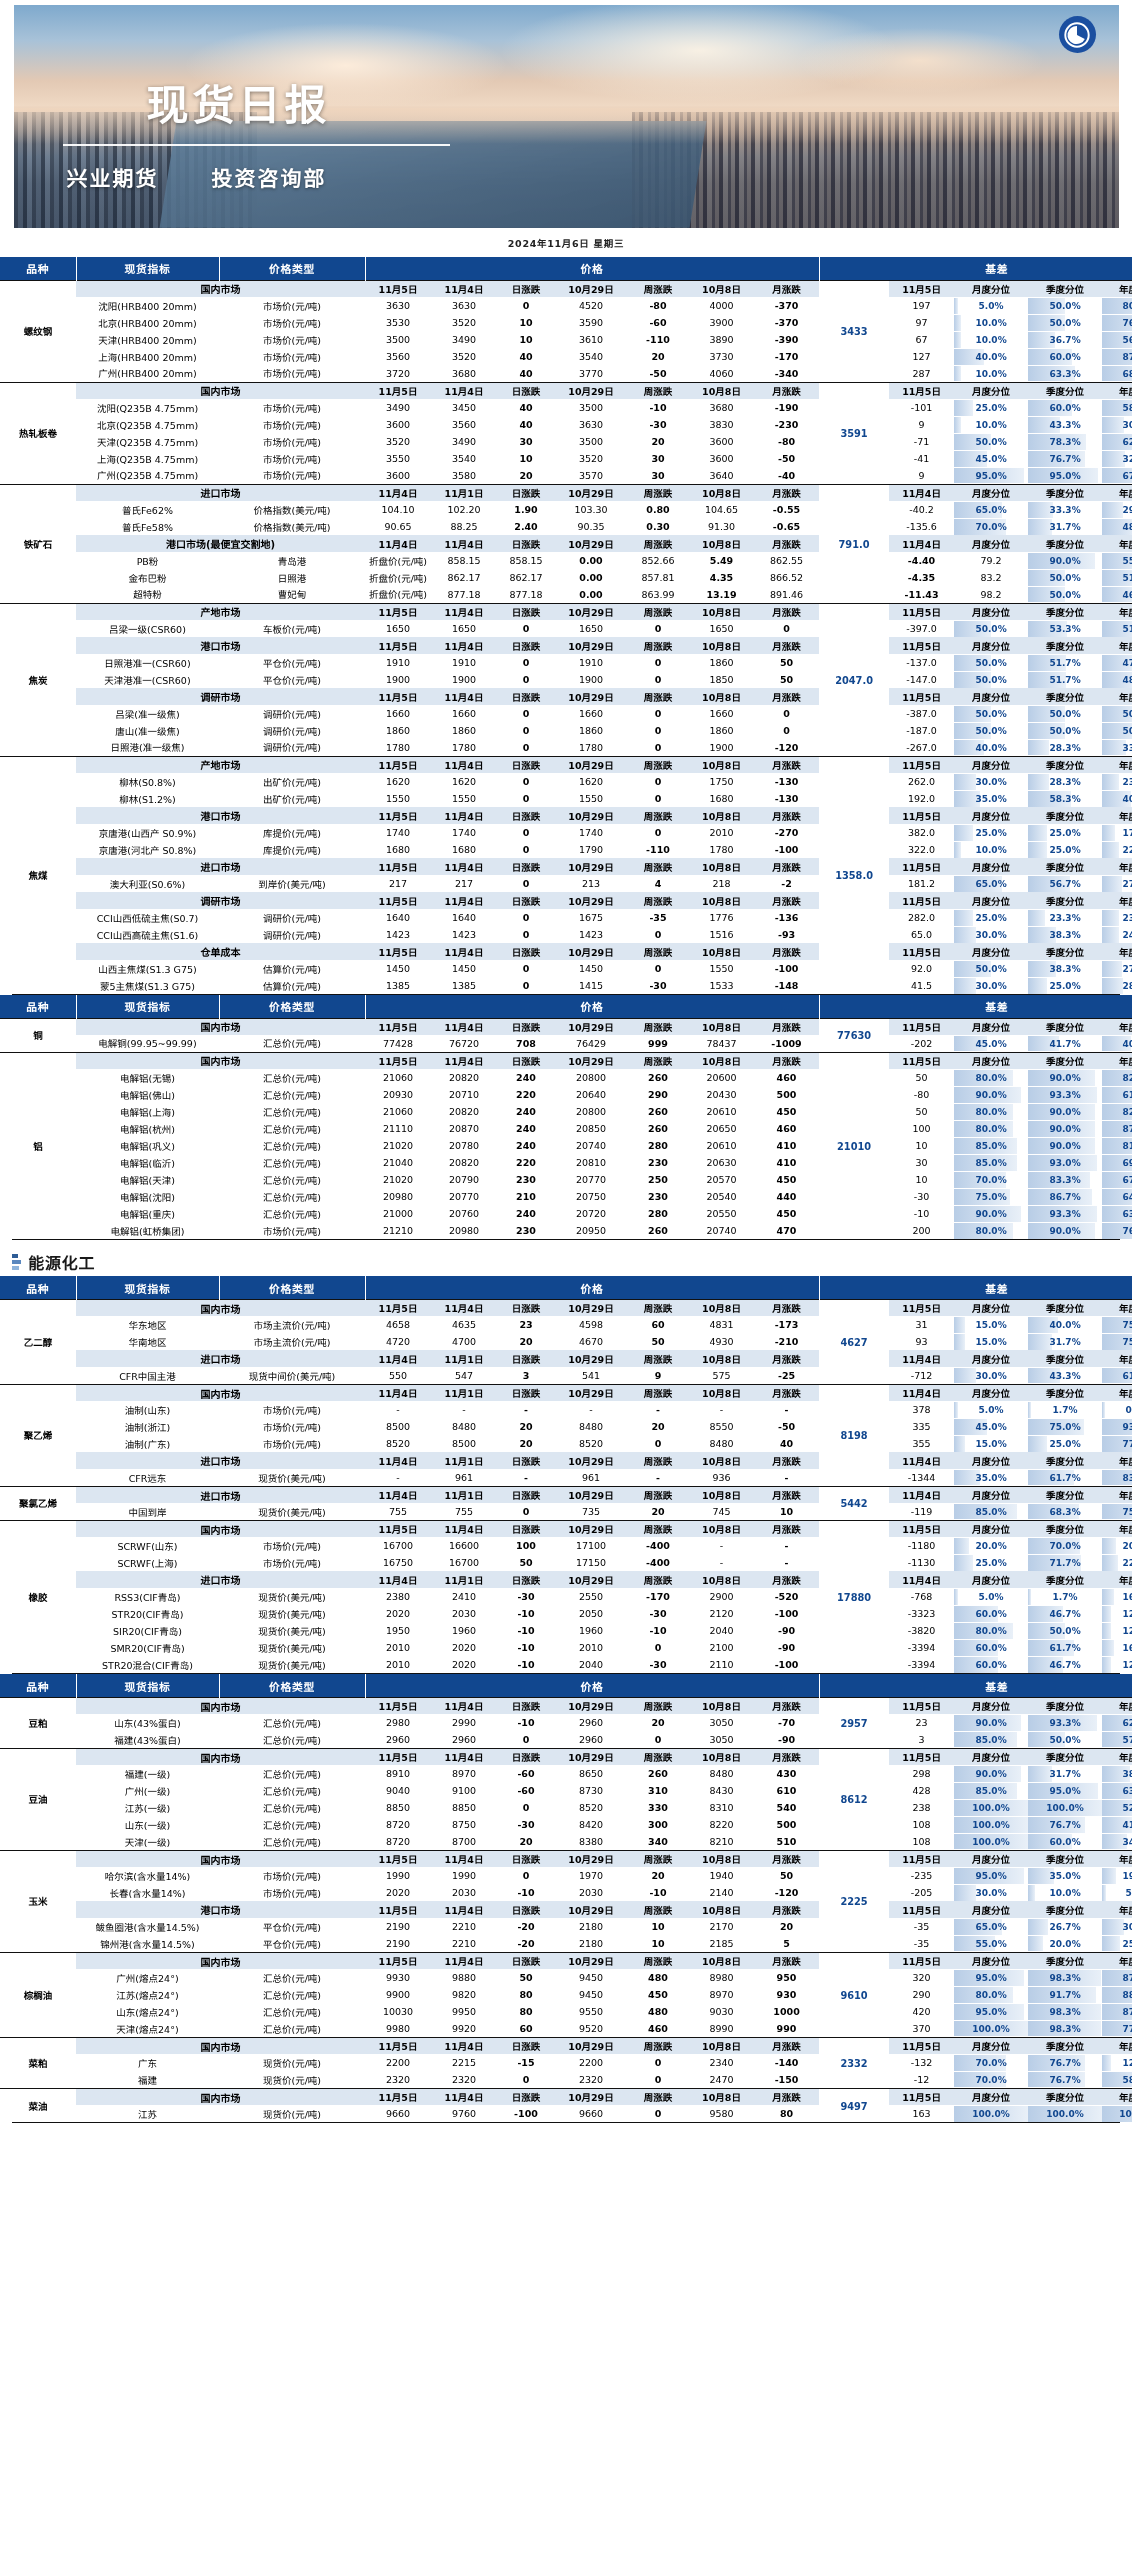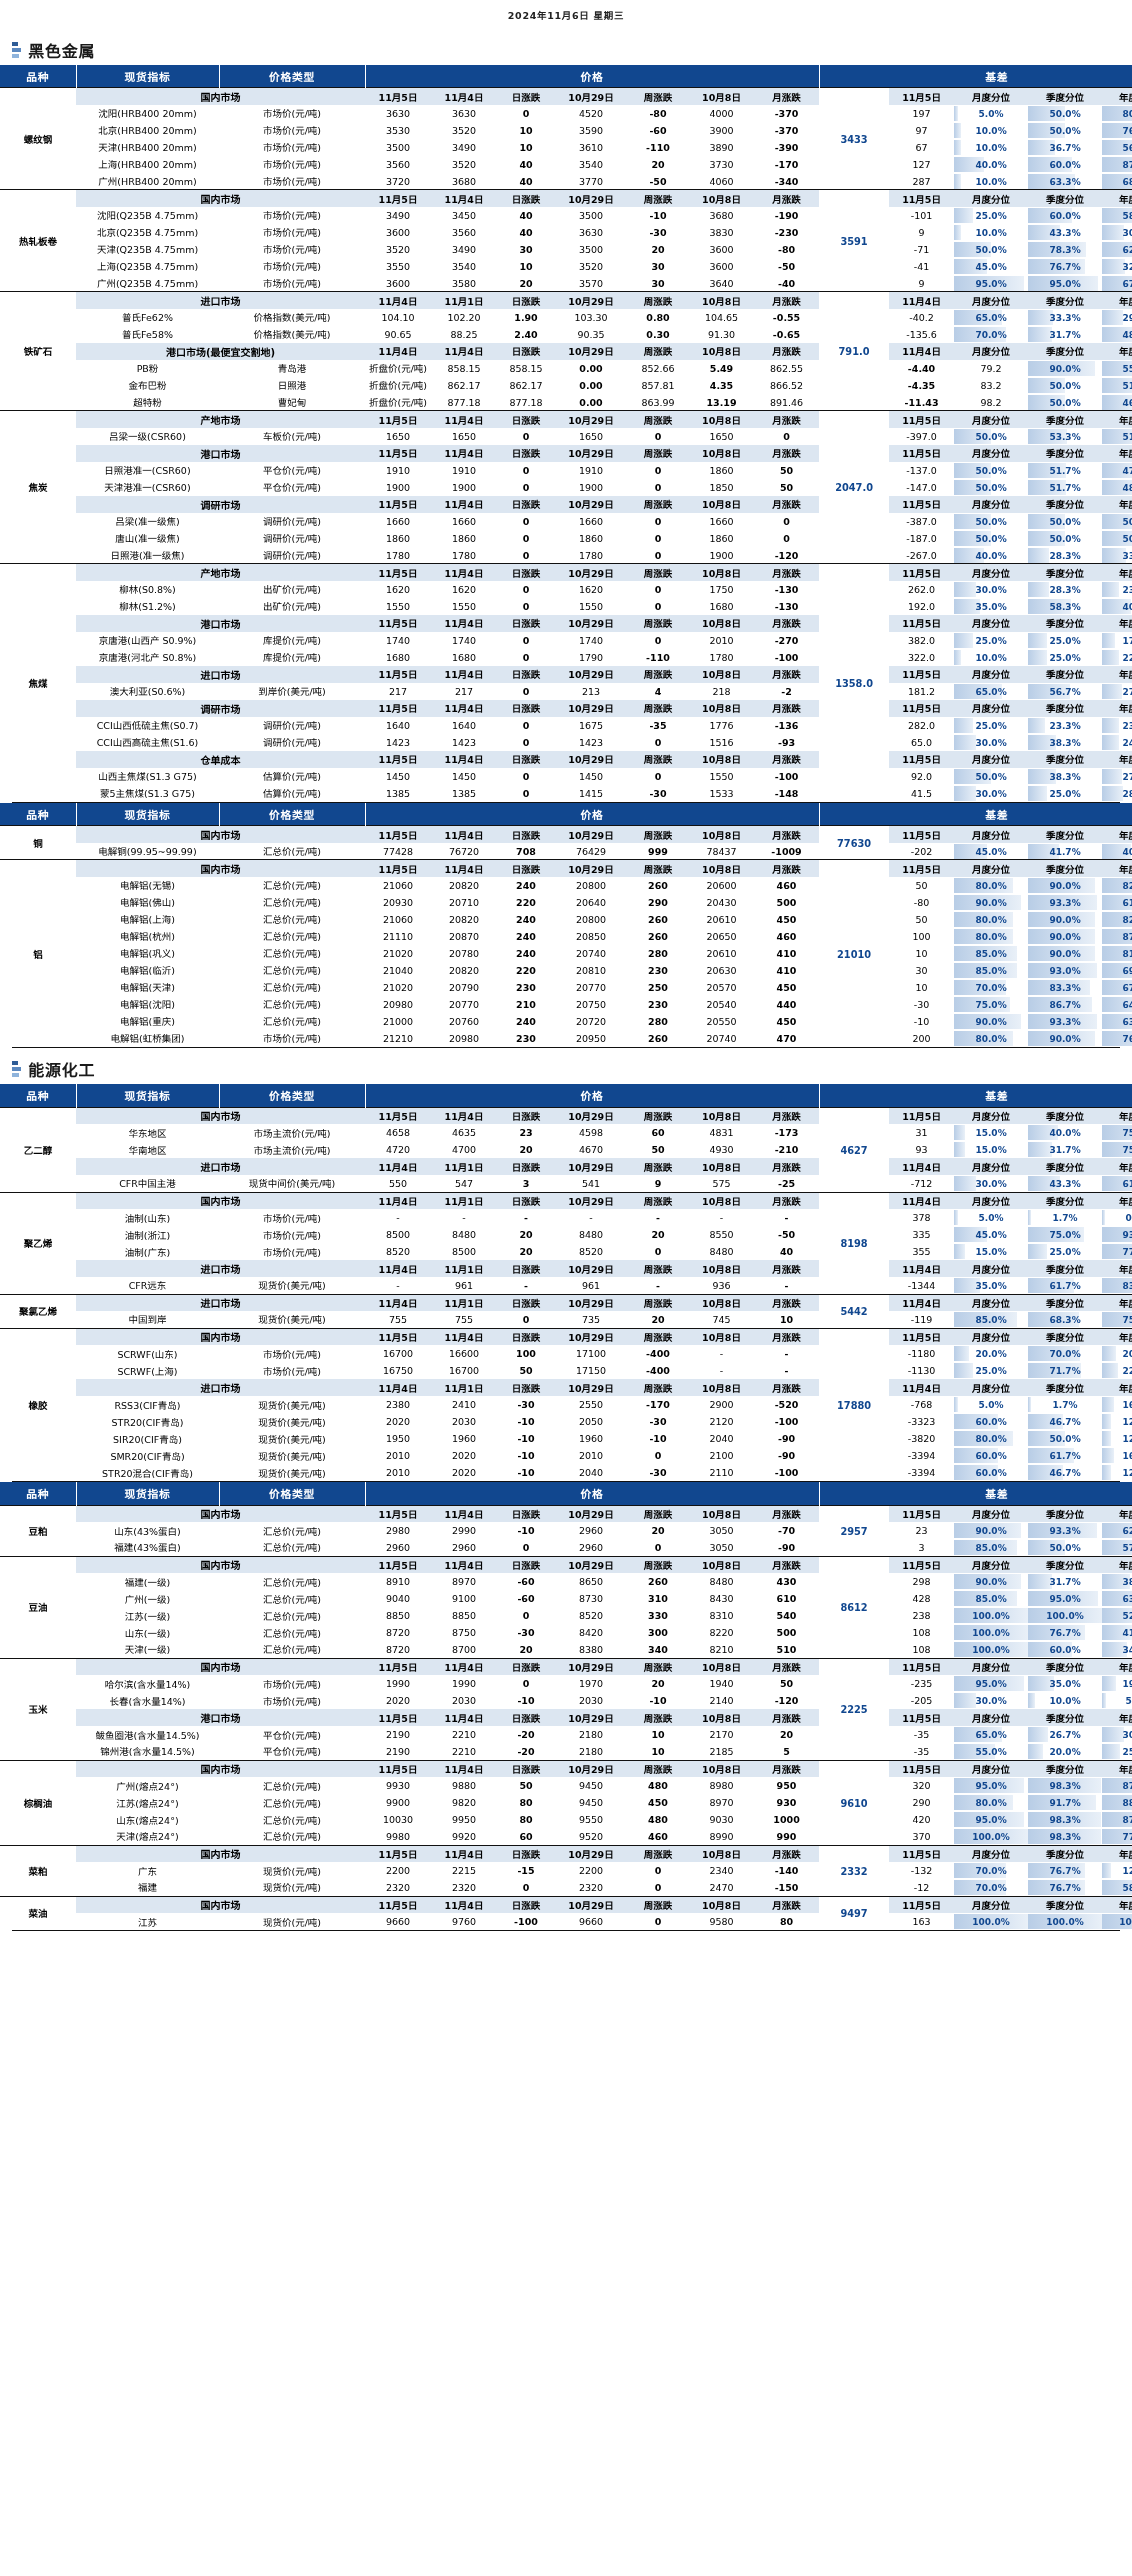--- a/index.html
+++ b/index.html
@@ -137,32 +137,43 @@
   }
   .pctval{ position:relative; z-index:1; }
 
   .grp-sep td{ border-top:1.4px solid #111; }
 </style>
 </head>
 <body>
 
 <div class="page">
 
+  <div class="banner">
+    <div class="sky"></div>
+    <div class="cityL"></div>
+    <div class="cityR"></div>
+    <div class="water"></div>
+    <div class="haze"></div>
+    <div class="banner-title">现货日报</div>
+    <div class="banner-rule"></div>
+    <div class="banner-sub">
+      <span>兴业期货</span>
+      <span>投资咨询部</span>
+    </div>
+    <div class="logo">
+      <svg viewBox="0 0 40 40" aria-hidden="true">
+        <circle cx="20" cy="20" r="18" fill="none" stroke="#ffffff" stroke-width="3"></circle>
+        <path d="M20 6 A14 14 0 1 0 32 26 L20 20 Z" fill="#ffffff"></path>
+      </svg>
+    </div>
+  </div>
 
   <div class="doc-date">2024年11月6日   星期三</div>
 
   <div id="sections-root">
-      <div class="section-head">
-        <span class="sq-icon">
-          <i></i>
-          <i></i>
-          <i></i>
-        </span>
-        <span class="section-title">黑色金属</span>
-      </div>
       <table class="rpt">
         <colgroup>
           <col style="width:76px">
           <col style="width:143px">
           <col style="width:146px">
           <col style="width:66px">
           <col style="width:66px">
           <col style="width:58px">
           <col style="width:72px">
           <col style="width:62px">

